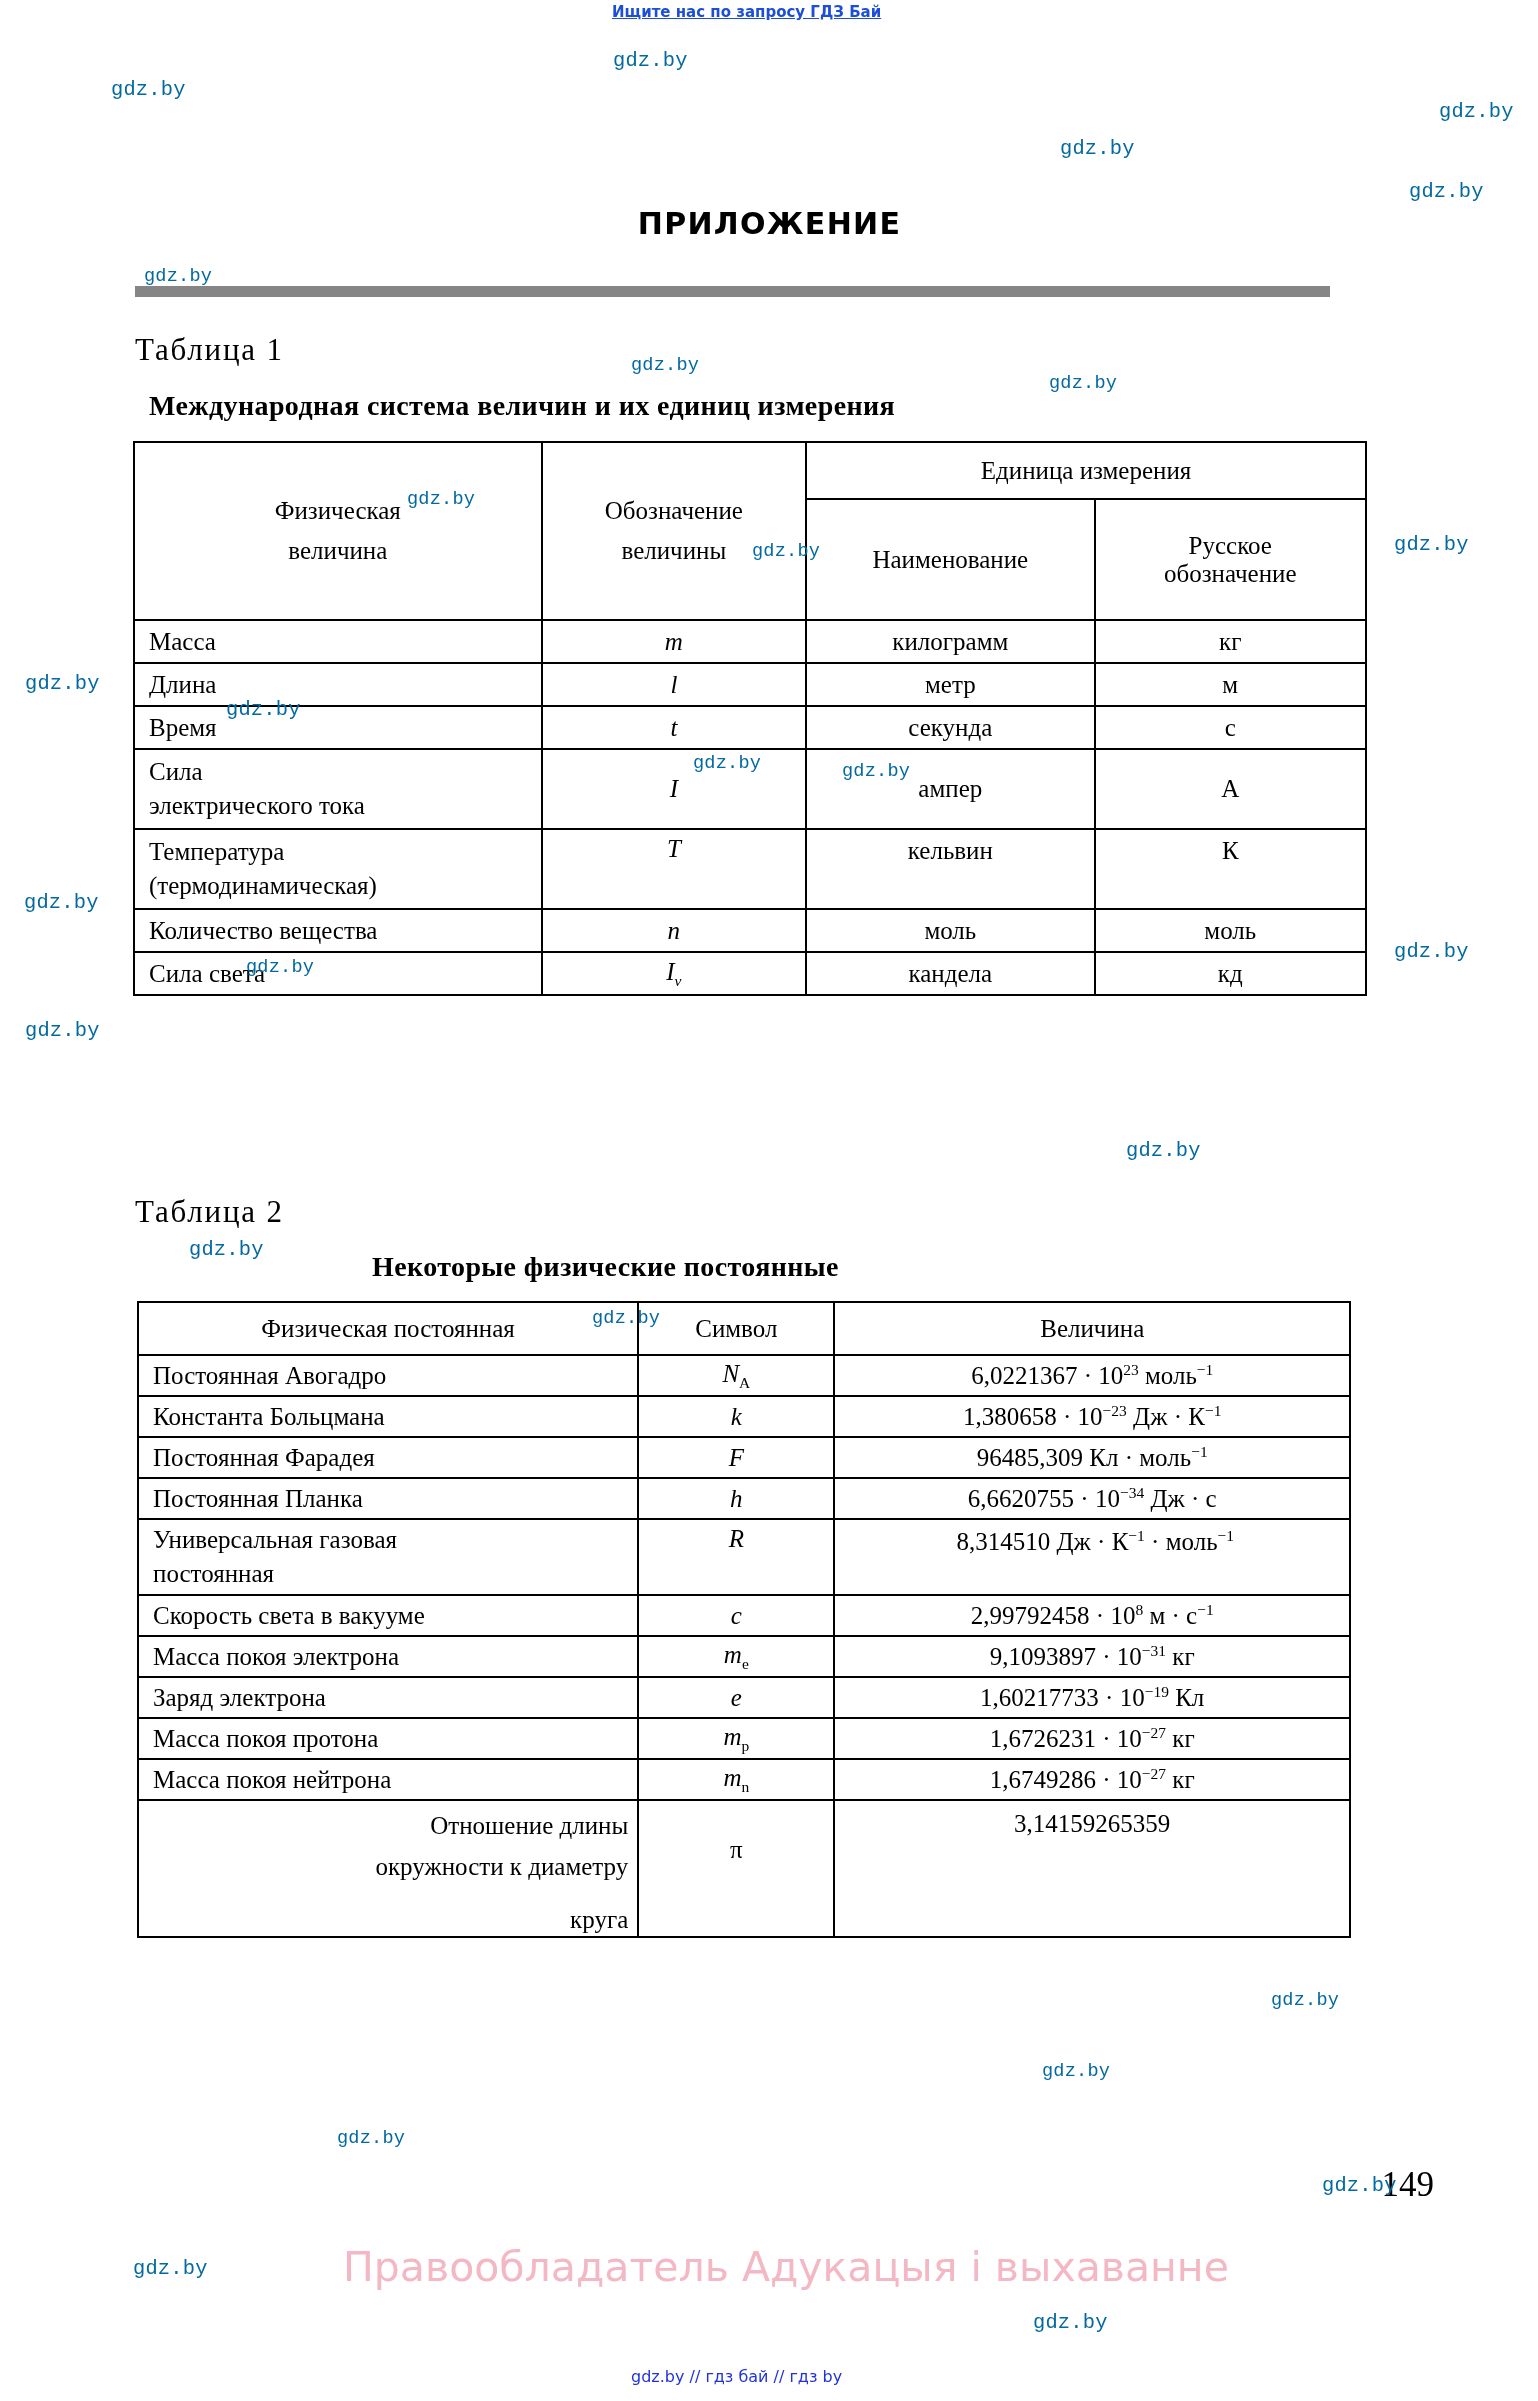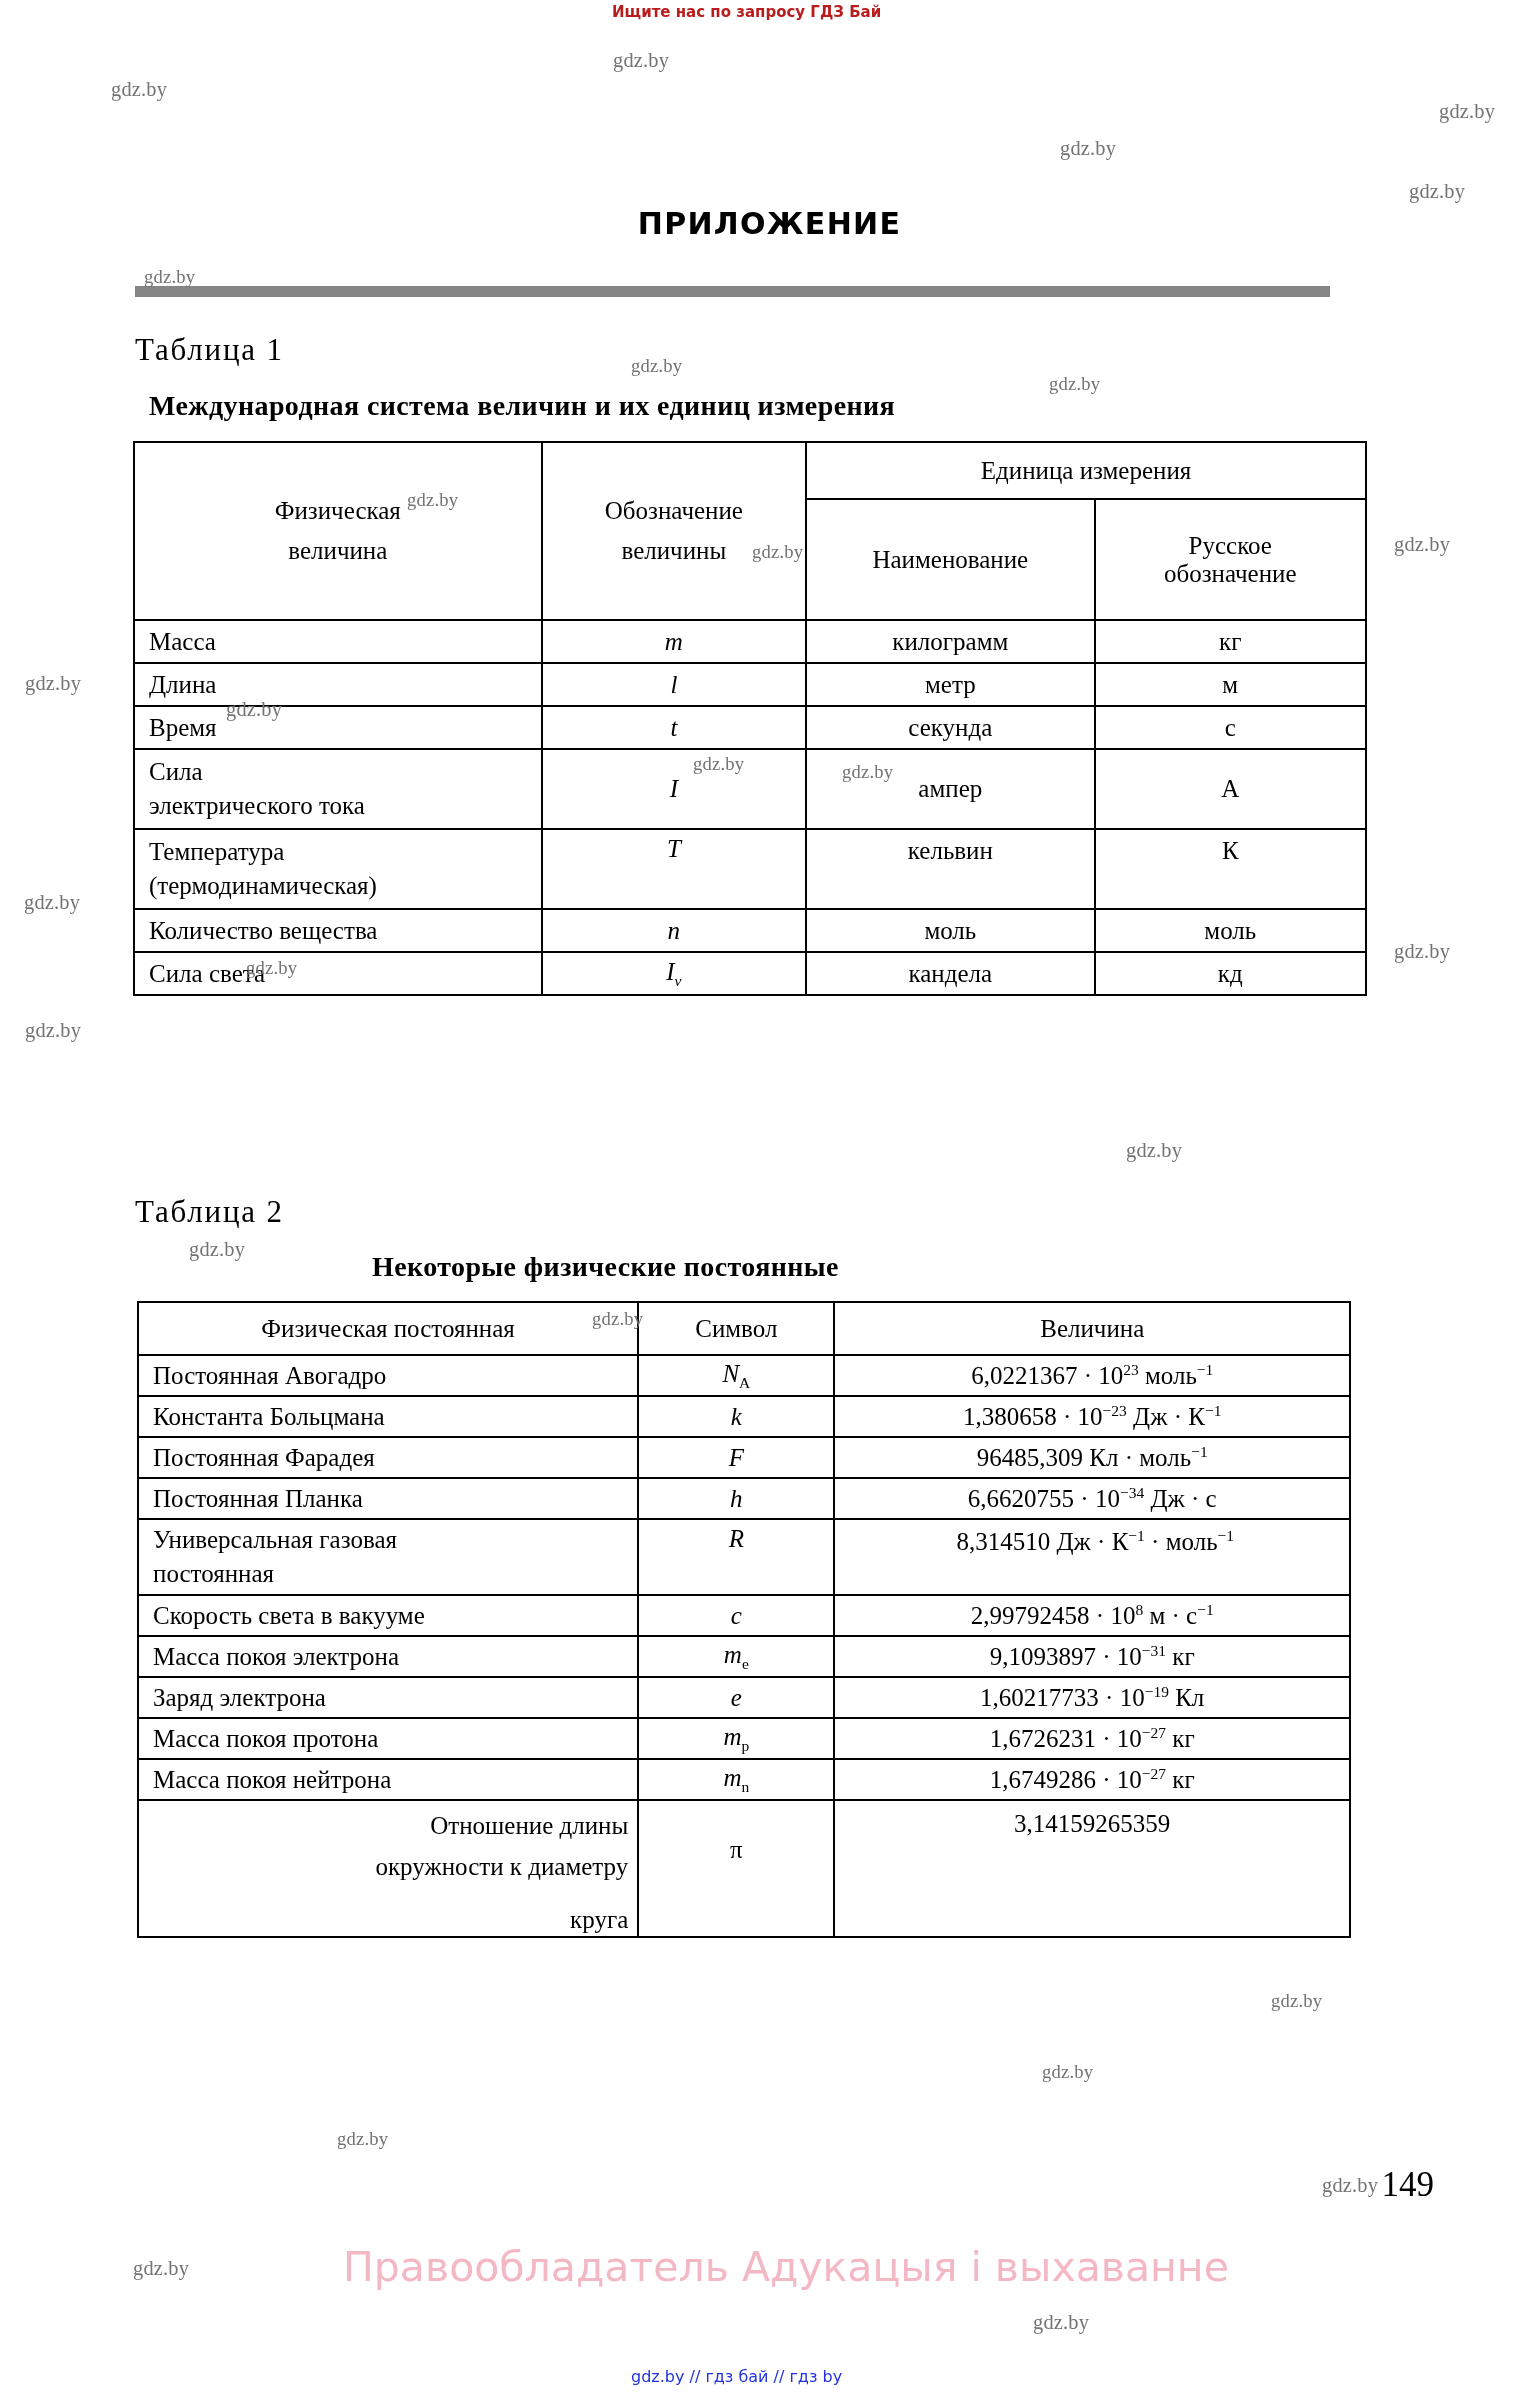--- a/index.html
+++ b/index.html
@@ -12,33 +12,34 @@
     height: 2401px;
     position: relative;
     overflow: hidden;
     font-family: "Liberation Serif", "DejaVu Serif", serif;
     color: #000000;
   }
 
   
   .wm {
     position: absolute;
-    font-family: Liberation Serif, serif;
-    color: #737373;
+    font-family: Liberation Mono, monospace;
+    color: #0369a1;
     white-space: nowrap;
     z-index: 5;
     letter-spacing: 0.2px;
   }
   .wm-top {
     position: absolute;
     font-family: "DejaVu Sans", "Liberation Sans", sans-serif;
     font-weight: bold;
-    color: #b91c1c;
+    color: #1d4ed8;
     white-space: nowrap;
     z-index: 6;
+    text-decoration: underline;
   }
   .wm-pink {
     position: absolute;
     font-family: "DejaVu Sans", "Liberation Sans", sans-serif;
     color: #f4b8c4;
     white-space: nowrap;
     z-index: 6;
   }
   .wm-blue {
     position: absolute;

